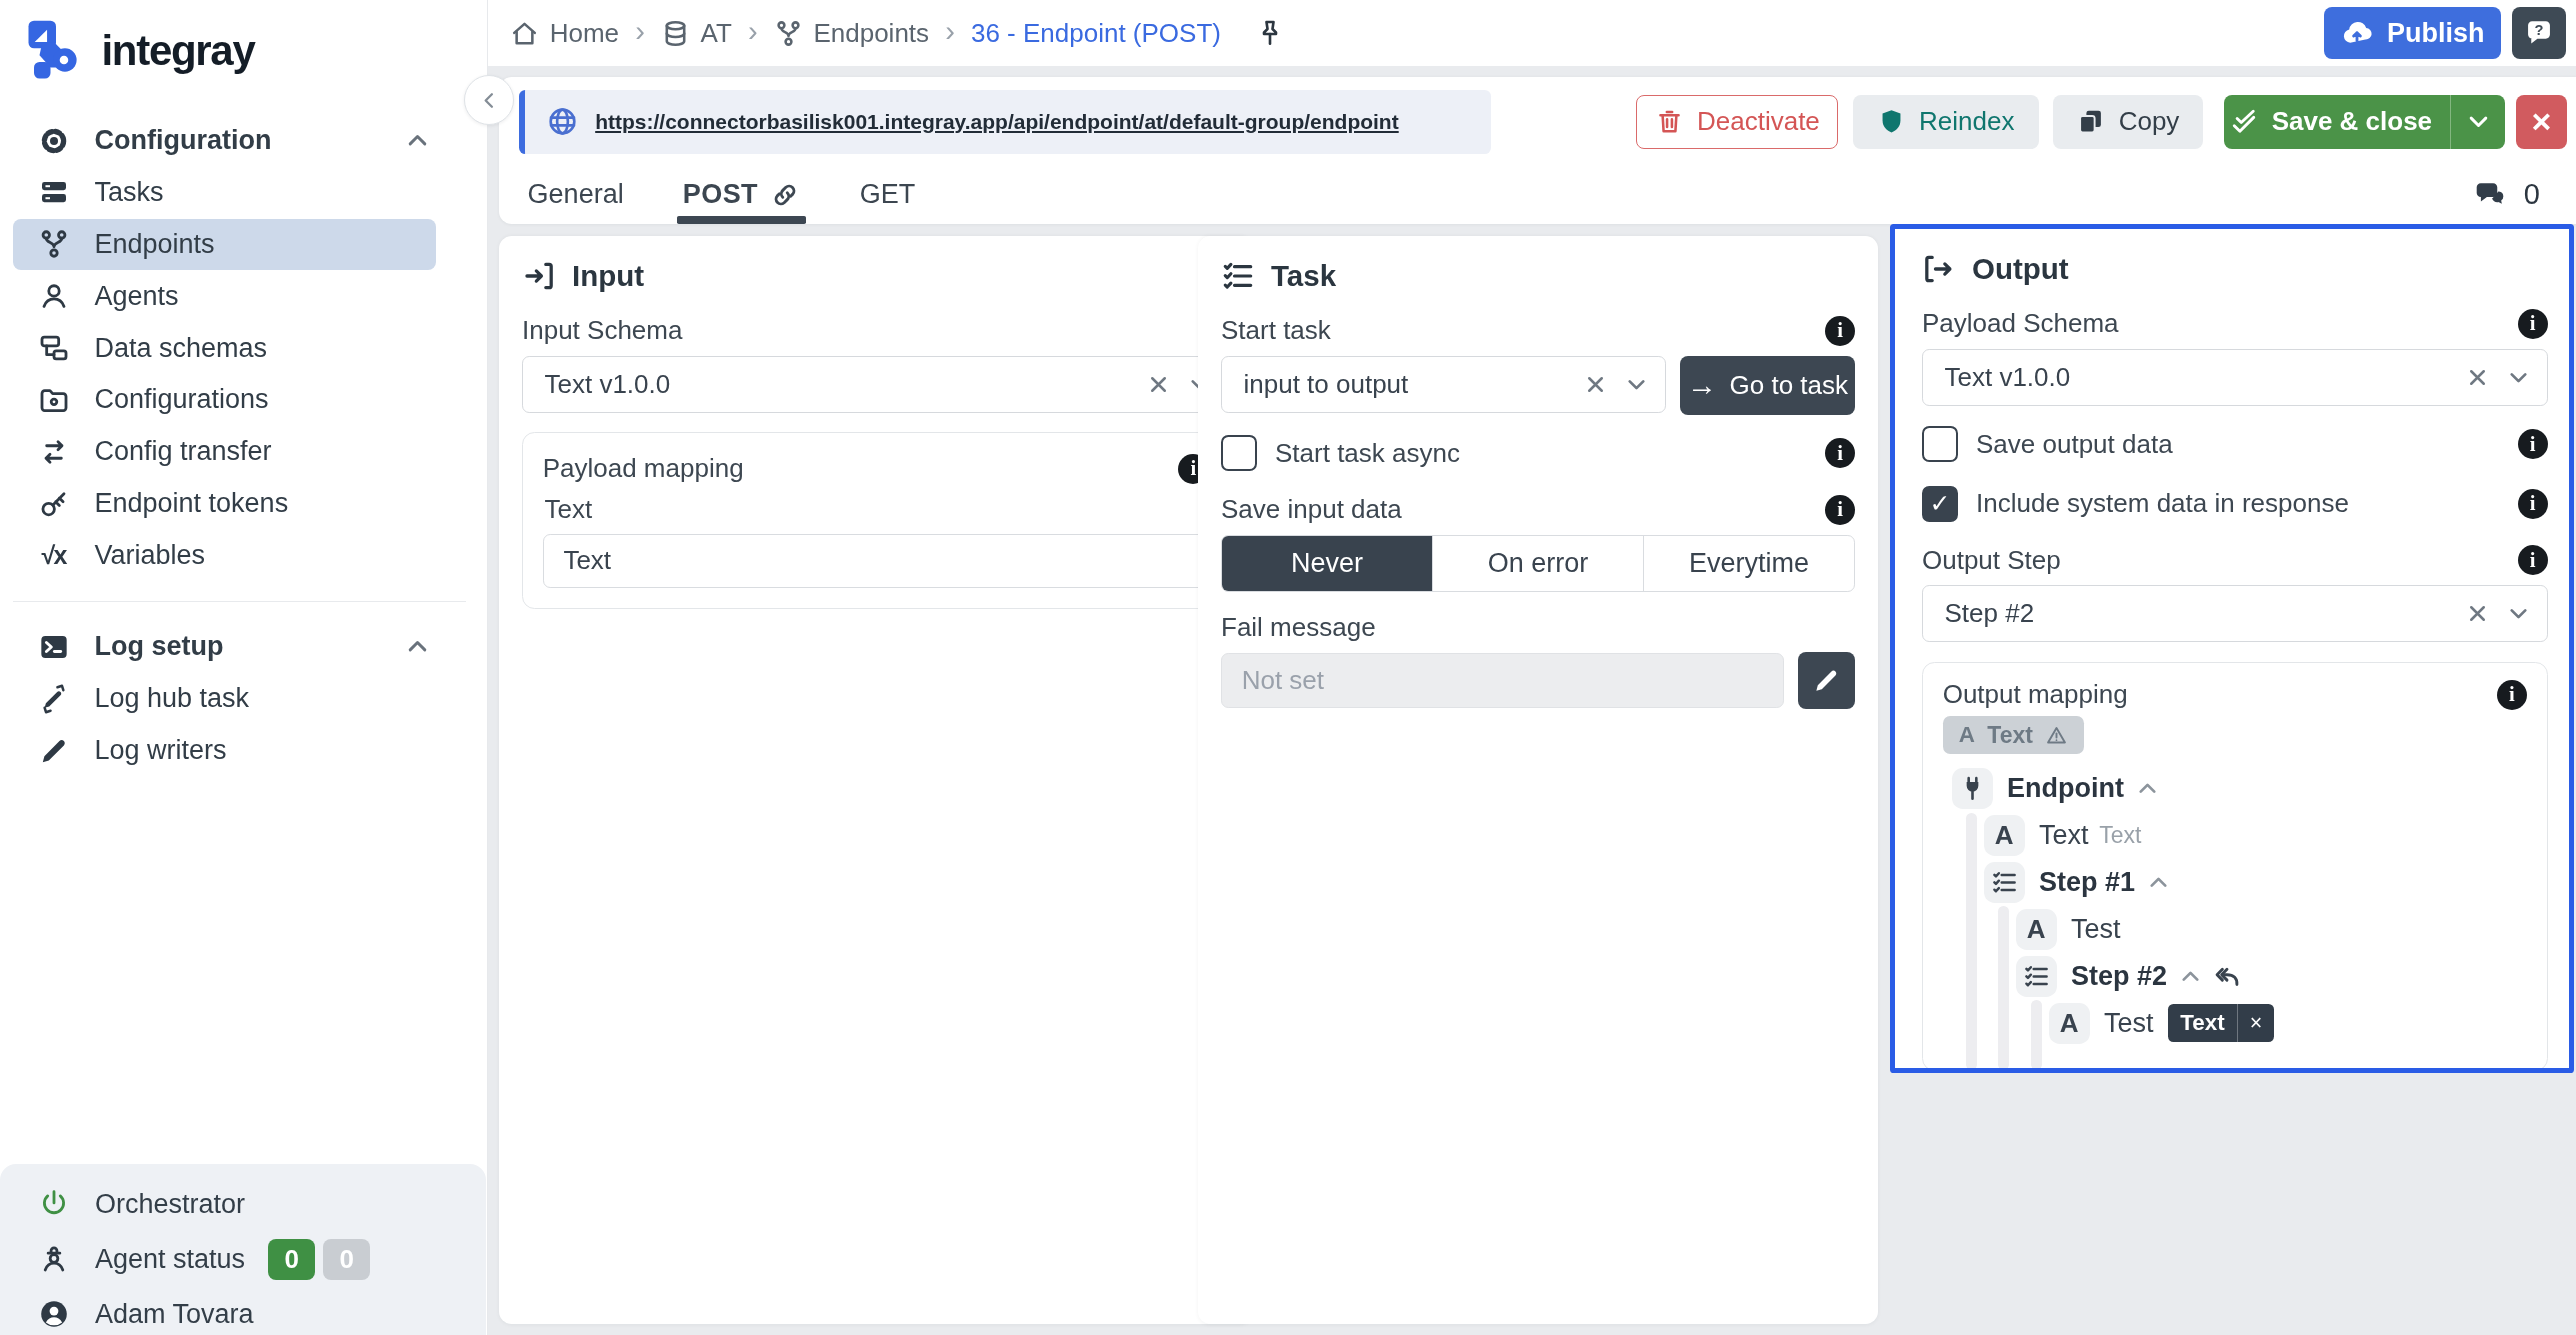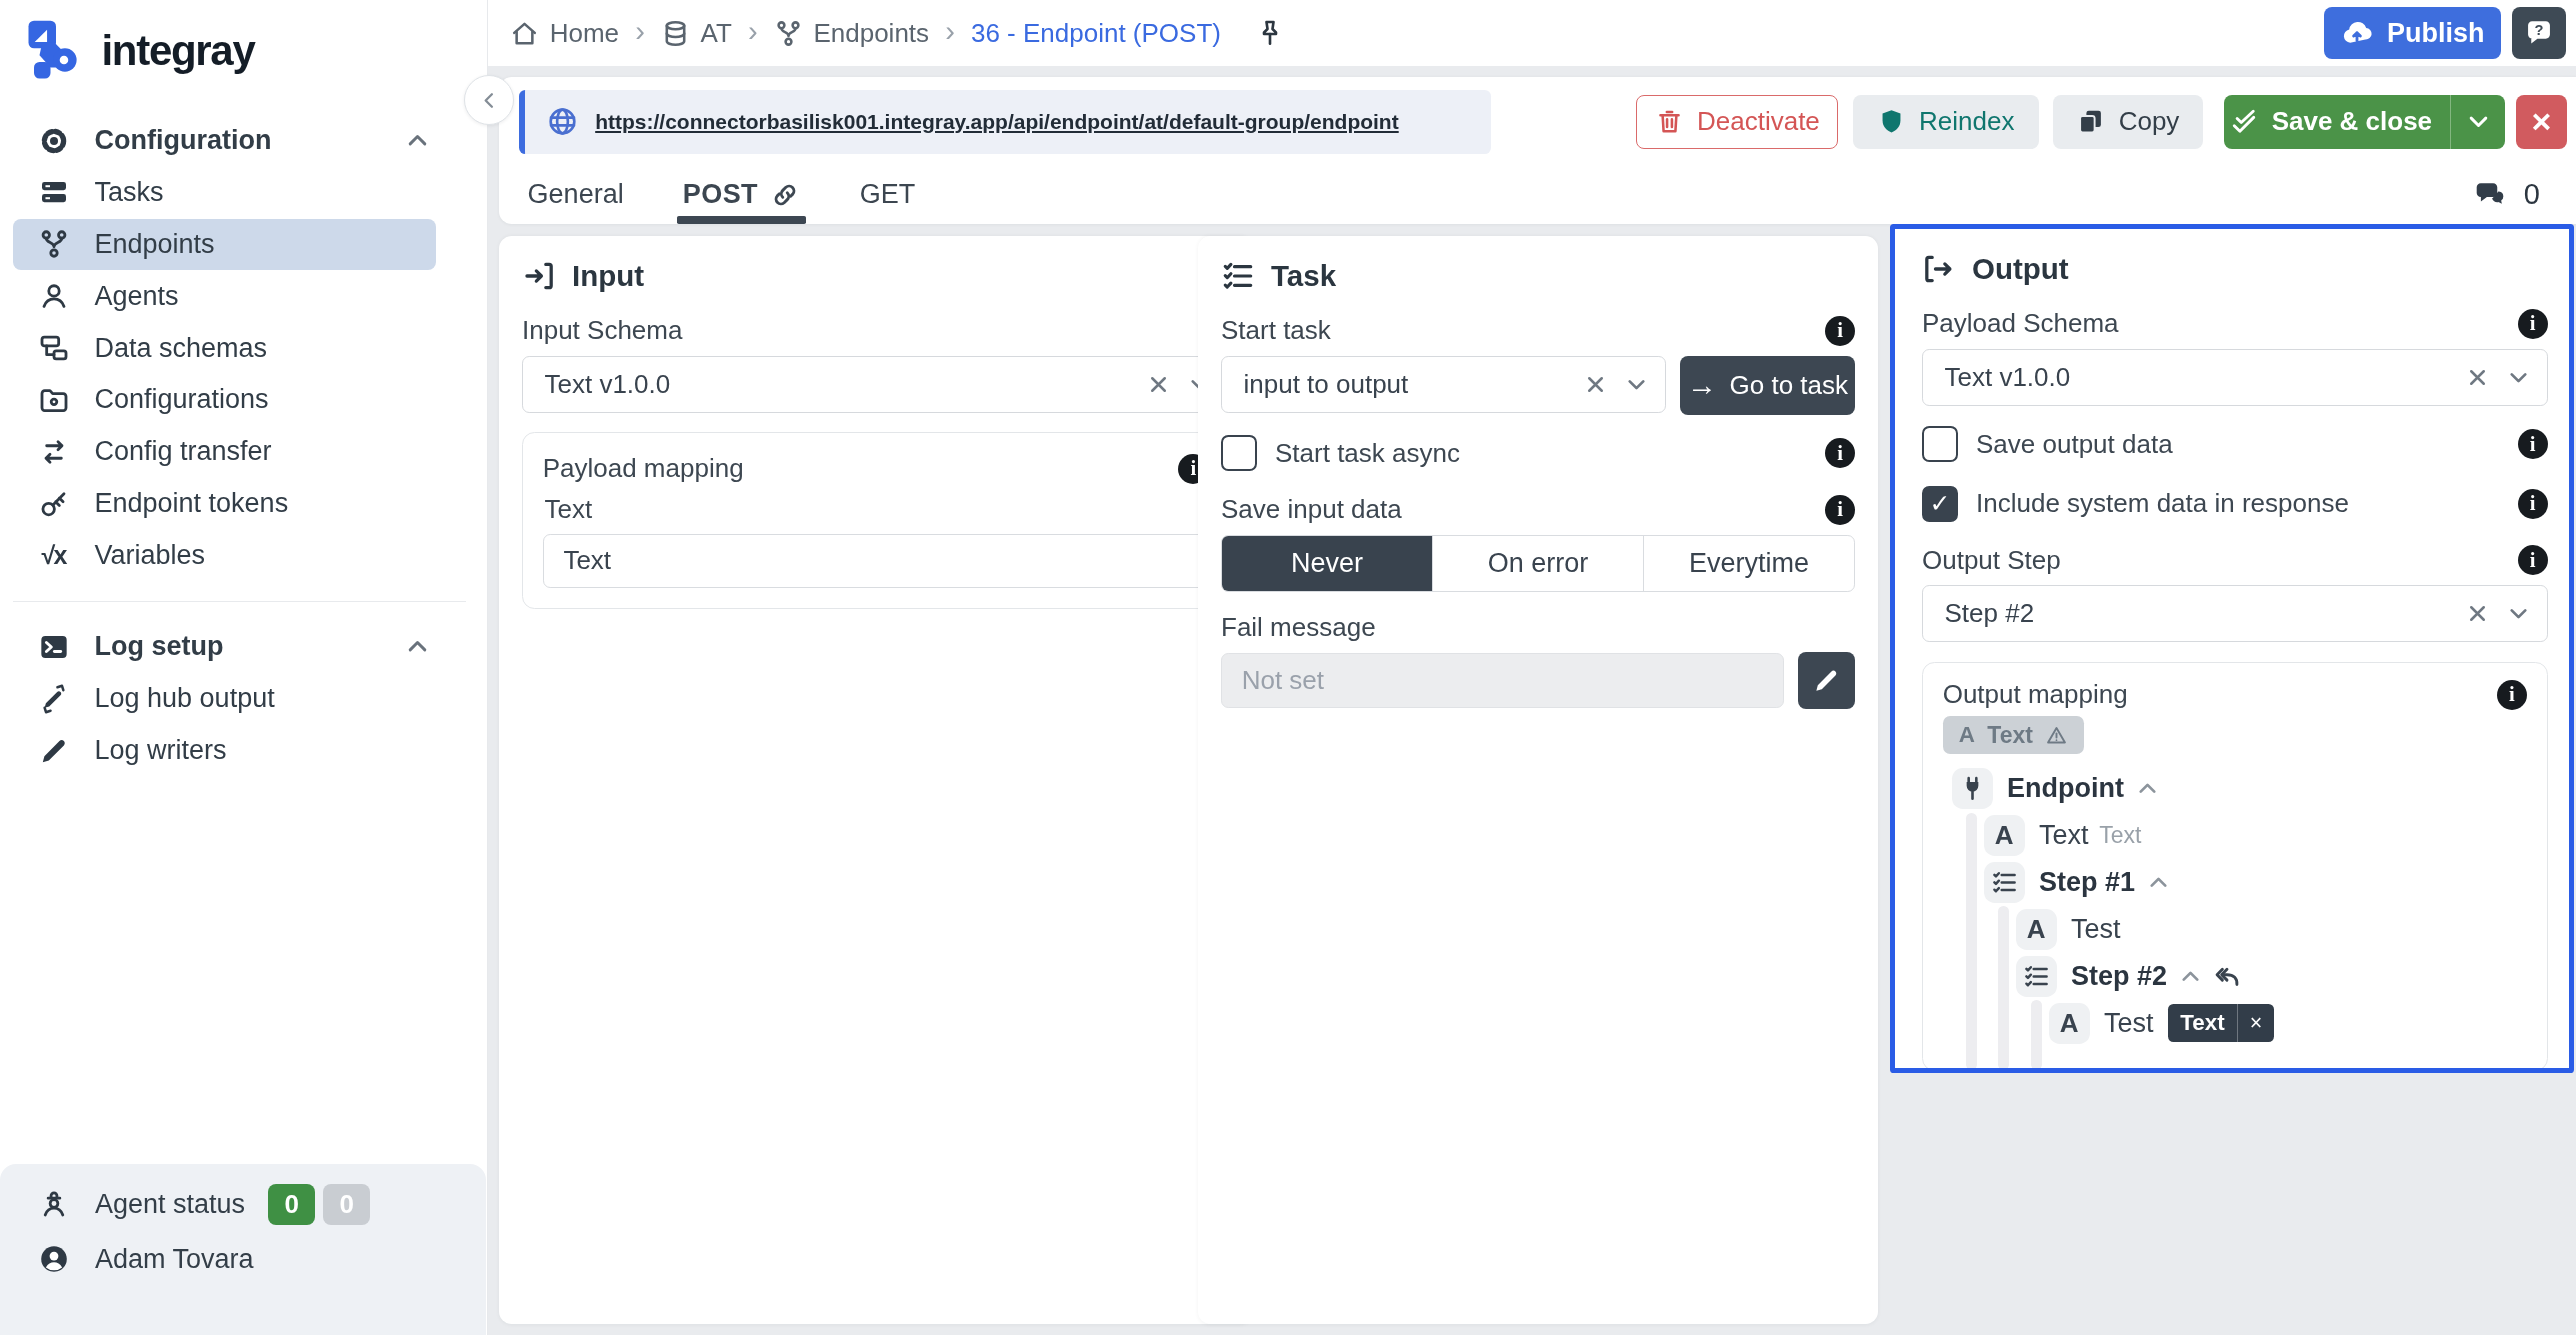--- a/index.html
+++ b/index.html
@@ -346,34 +346,45 @@
         </div>
         <div class="nav-item">
           <span class="ibox">
             <span class="ic">
               <svg viewBox="0 0 24 24" fill="none" stroke="currentColor" stroke-width="2.1" stroke-linecap="round" stroke-linejoin="round">
                 <path d="M5 18.6l.9-3.4L14.4 6.7c.7-.7 1.8-.7 2.5 0s.7 1.8 0 2.5L8.4 17.7z" fill="currentColor" stroke="none"></path>
                 <path d="M14.6 3.2l3.4-1.1 1 3.3M9.4 20.8 6 21.9l-1-3.3" stroke-width="1.9"></path>
               </svg>
             </span>
           </span>
-          <span class="lbl">Log hub output</span>
+          <span class="lbl">Log hub task</span>
         </div>
         <div class="nav-item">
           <span class="ibox">
             <span class="ic">
               <svg viewBox="0 0 24 24" fill="none" stroke="currentColor" stroke-width="2.1" stroke-linecap="round" stroke-linejoin="round">
                 <path d="M3.6 20.4l1.2-4.5L16.1 4.5c.9-.9 2.4-.9 3.3 0s.9 2.4 0 3.3L8.1 19.2z" fill="currentColor" stroke="none"></path>
               </svg>
             </span>
           </span>
           <span class="lbl">Log writers</span>
         </div>
       </div>
     <div class="side-footer">
+        <div class="foot-row">
+          <span class="ibox">
+            <span class="ic green">
+              <svg viewBox="0 0 24 24" fill="none" stroke="currentColor" stroke-width="2.1" stroke-linecap="round" stroke-linejoin="round">
+                <path d="M12 2.8v8.4"></path>
+                <path d="M7.3 5.9a7.2 7.2 0 1 0 9.4 0"></path>
+              </svg>
+            </span>
+          </span>
+          <span class="lbl">Orchestrator</span>
+        </div>
         <div class="foot-row">
           <span class="ibox">
             <span class="ic">
               <svg viewBox="0 0 24 24" fill="none" stroke="currentColor" stroke-width="2.1" stroke-linecap="round" stroke-linejoin="round">
                 <path d="M7.6 7.6h8.8M9.8 7.6V5.9c0-1.3 1-2.3 2.2-2.3s2.2 1 2.2 2.3v1.7"></path>
                 <circle cx="12" cy="11.6" r="2.9"></circle>
                 <path d="M5.4 20.2c1.2-3.4 3.7-5.1 6.6-5.1s5.4 1.7 6.6 5.1"></path>
               </svg>
             </span>
           </span>

